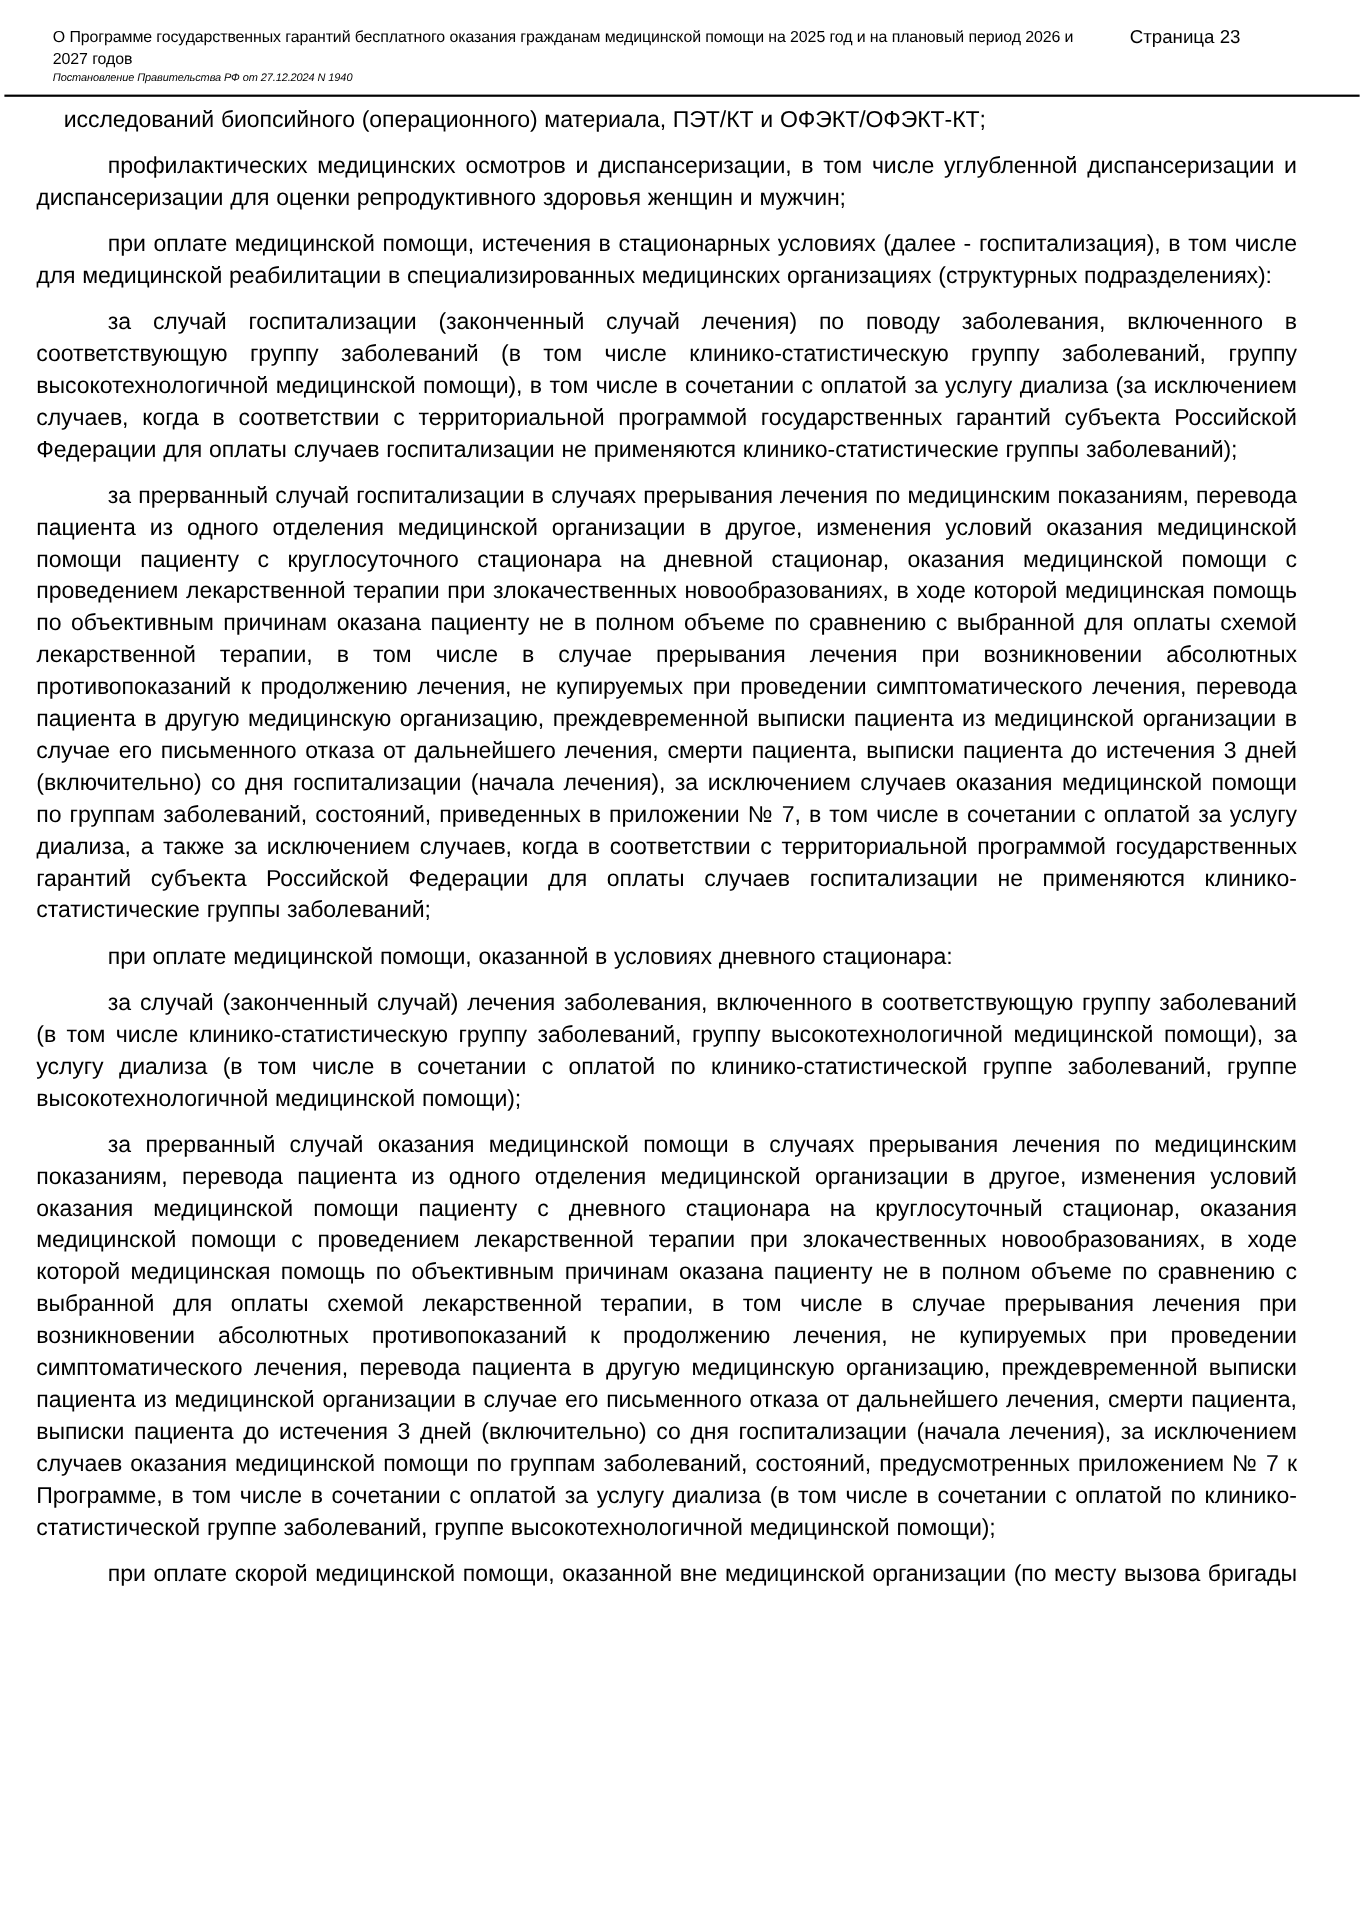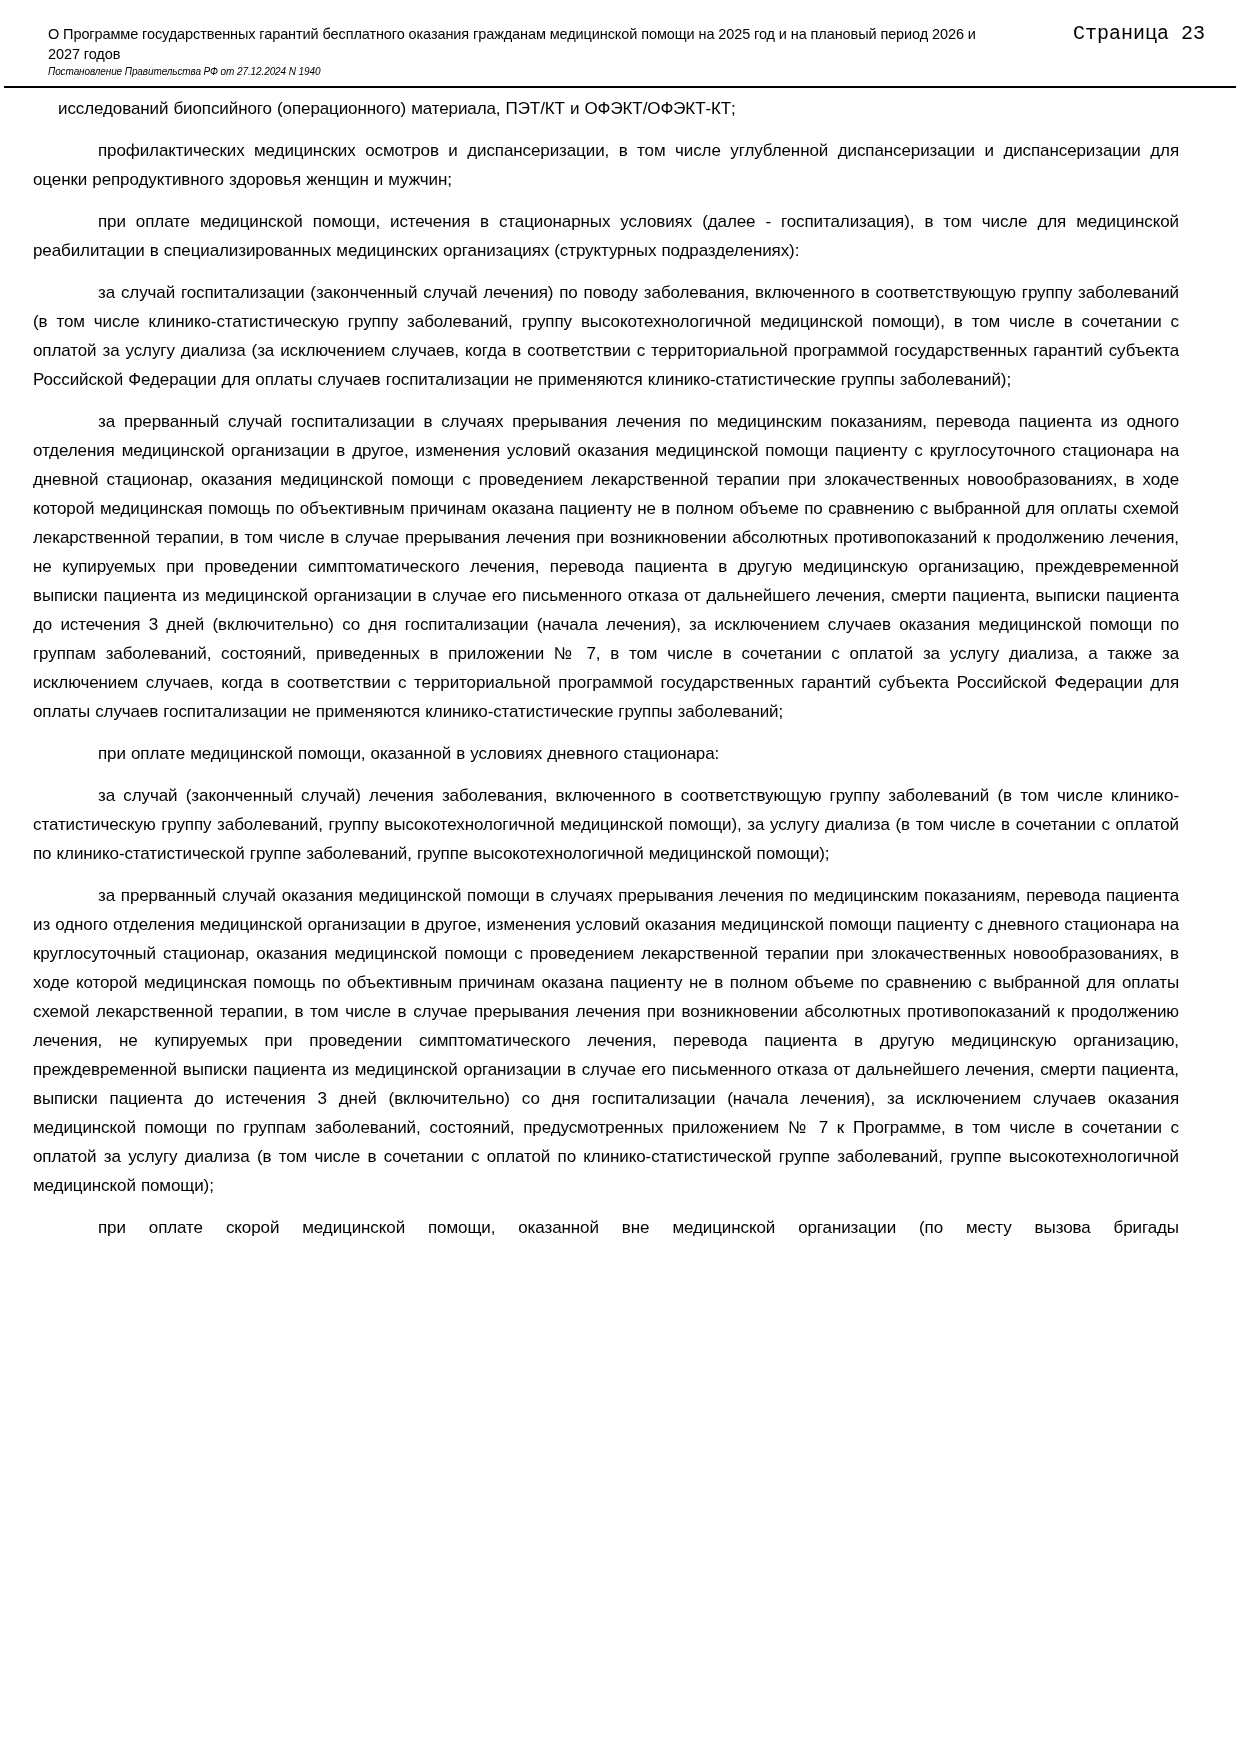--- a/index.html
+++ b/index.html
@@ -19,25 +19,24 @@
     position: absolute;
     left: 48px;
     top: 24px;
     width: 950px;
     font-size: 14.5px;
     line-height: 20px;
     letter-spacing: -0.1px;
   }
   .page-number {
     position: absolute;
-    left: 1073px;
+    left: 1027px;
     top: 24px;
-    font-size: 20px;
+    font-size: 17px;
     line-height: 20px;
-    font-family: Liberation Mono, monospace;
   }
   .header-subtitle {
     position: absolute;
     left: 48px;
     top: 62px;
     font-size: 10px;
     line-height: 20px;
     font-style: italic;
     letter-spacing: -0.1px;
   }
@@ -49,21 +48,21 @@
 
   
   .doc-body {
     position: absolute;
     left: 33px;
     top: 88px;
     width: 1146px;
     height: 1598px;
     overflow: hidden;
     padding-top: 6px;
-    font-size: 17px;
+    font-size: 21px;
     line-height: 29px;
     text-align: justify;
     letter-spacing: -0.1px;
     word-spacing: 0.5px;
   }
   .doc-body p {
     margin: 0 0 13px 0;
     text-indent: 65px;
   }
   .doc-body p:first-child { text-indent: 25px; }

